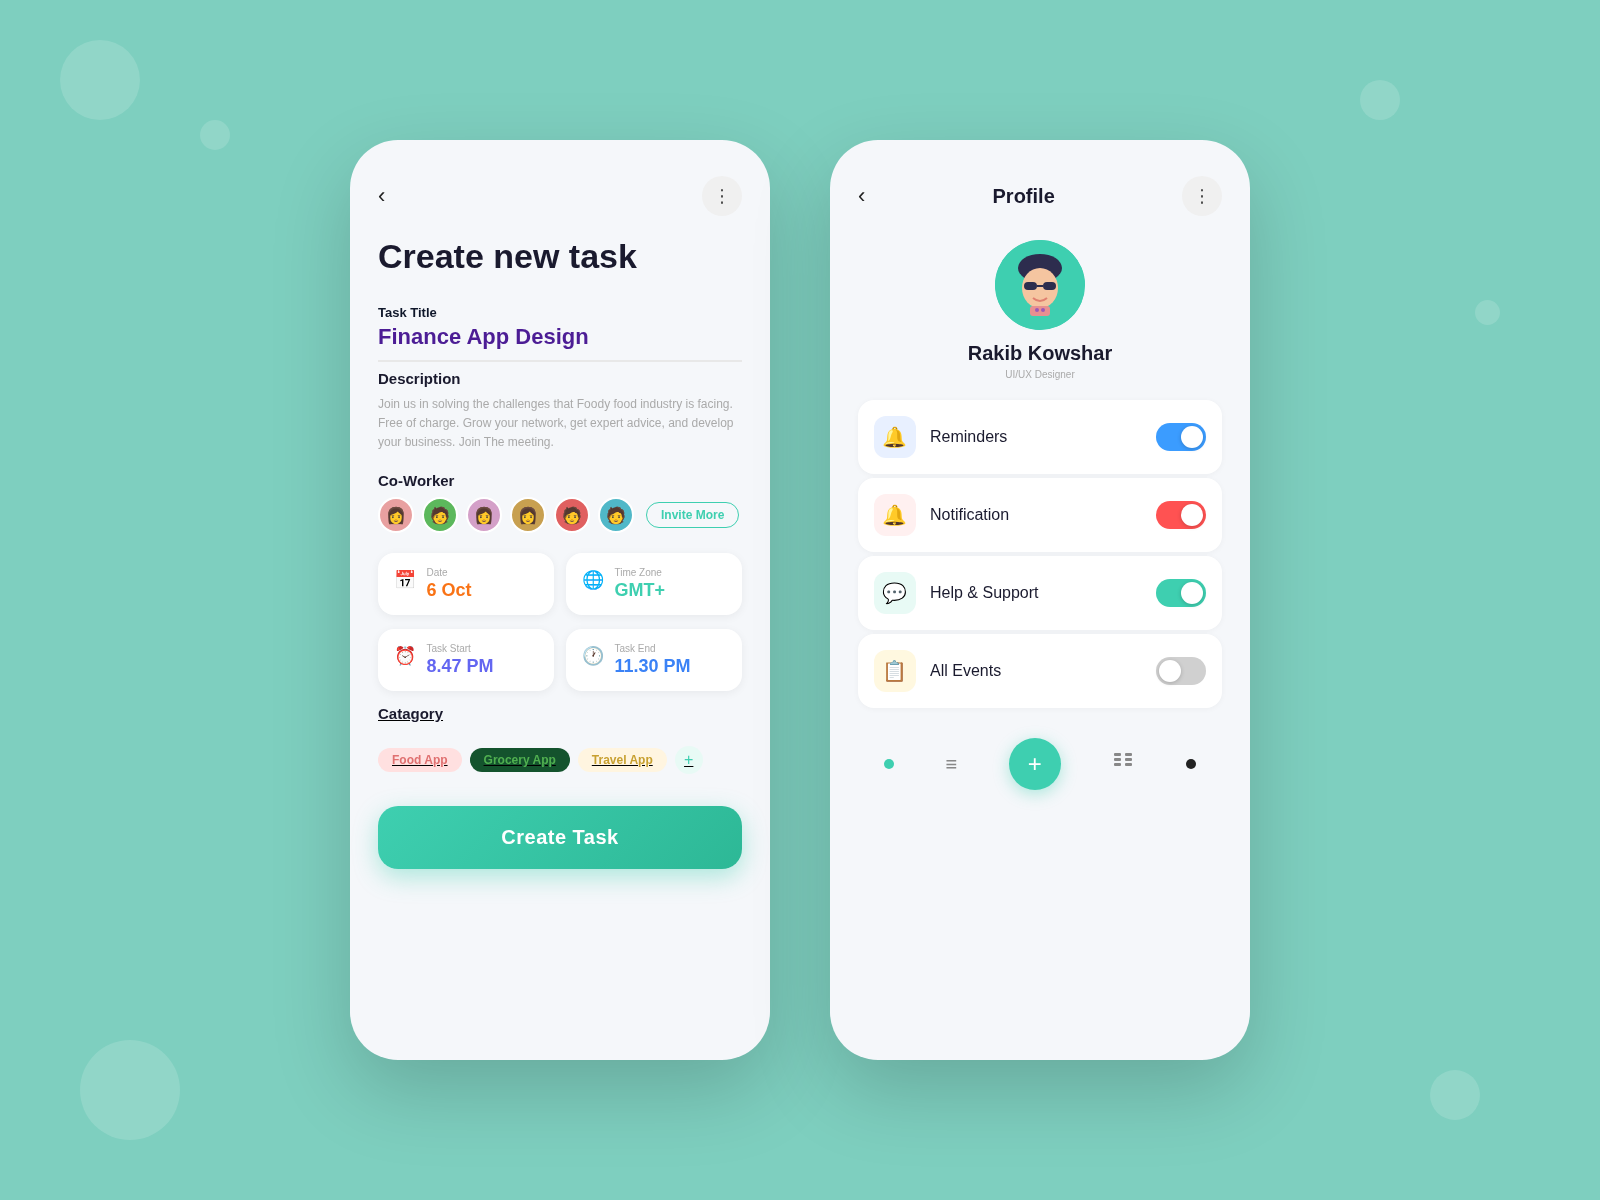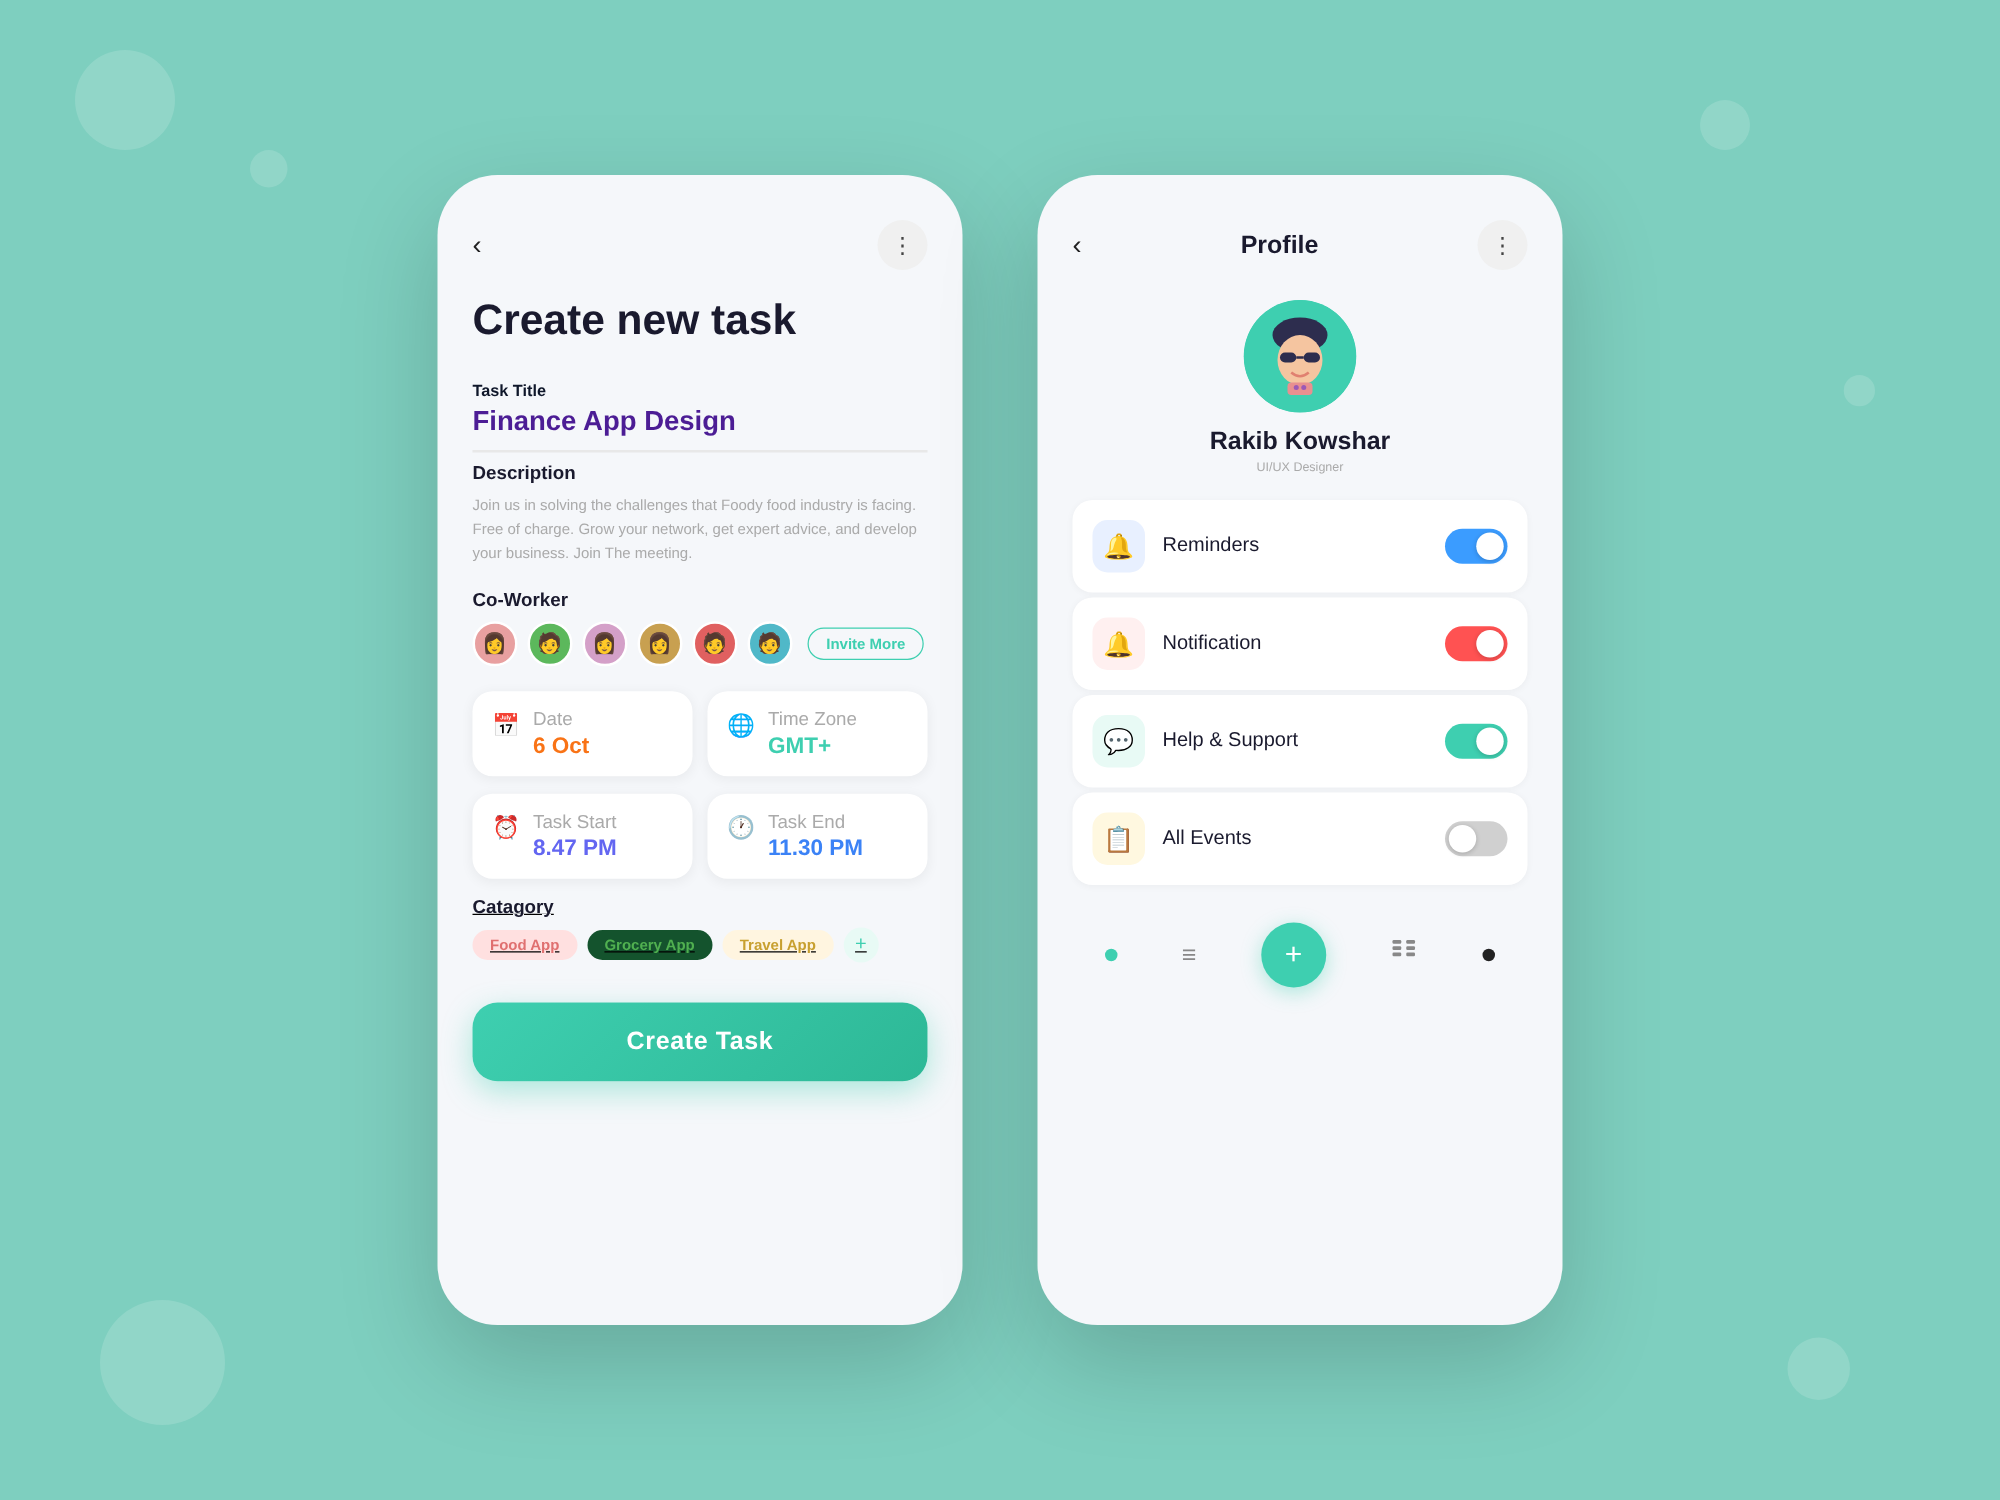--- a/index.html
+++ b/index.html
@@ -144,38 +144,38 @@
       display: flex;
       align-items: flex-start;
       gap: 10px;
     }
     .info-card-icon {
       font-size: 18px;
       margin-top: 2px;
     }
     .info-card-content {}
     .info-card-label {
-      font-size: 15px;
+      font-size: 10px;
       color: #aaa;
       margin-bottom: 2px;
     }
     .info-card-value {
       font-size: 18px;
       font-weight: 700;
     }
     .date-value { color: #f97316; }
     .timezone-value { color: #3ecfb0; }
     .taskstart-value { color: #6366f1; }
     .taskend-value { color: #3b82f6; }
     .category-section { margin-bottom: 24px; text-decoration: underline; }
     .category-tags {
       display: flex;
       gap: 8px;
       align-items: center;
-      margin-top: 8px;
+      margin-top: 24px;
     }
     .tag {
       border-radius: 20px;
       padding: 5px 14px;
       font-size: 12px;
       font-weight: 600;
     }
     .tag-food { background: #ffe0e0; color: #e07070; }
     .tag-grocery { background: #14532d; color: #50b050; }
     .tag-travel { background: #fff5e0; color: #c8a030; }

